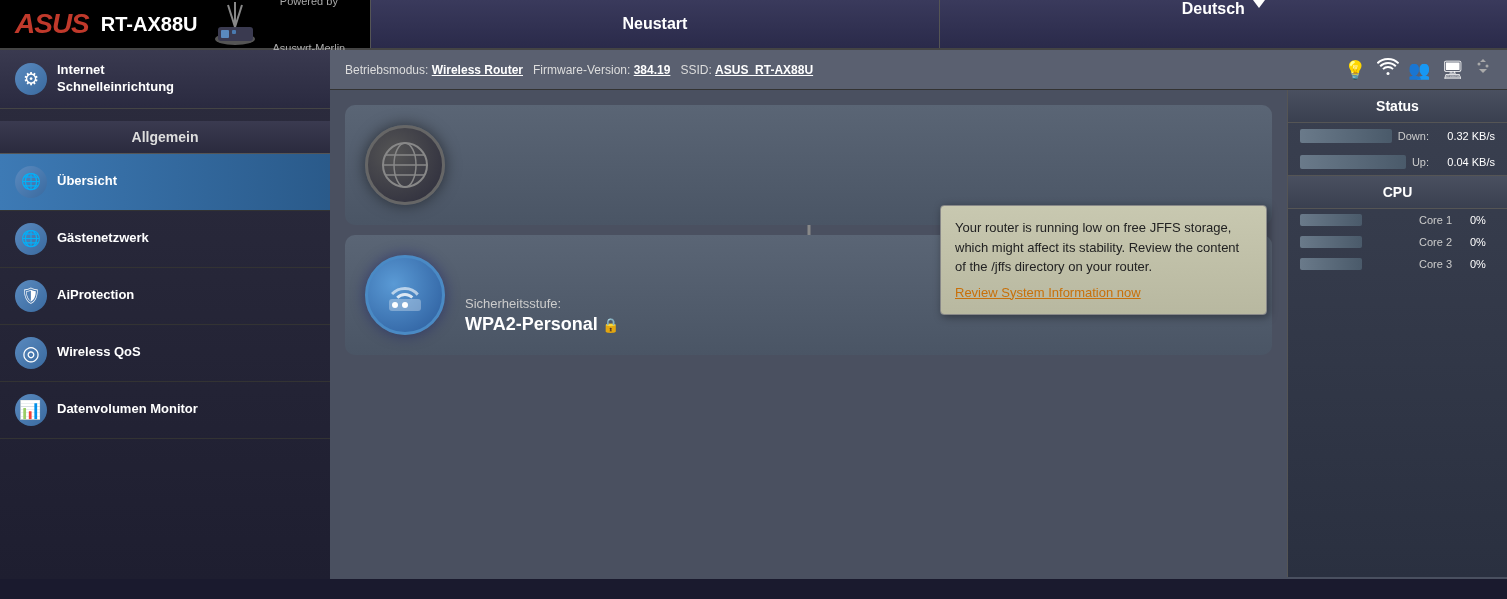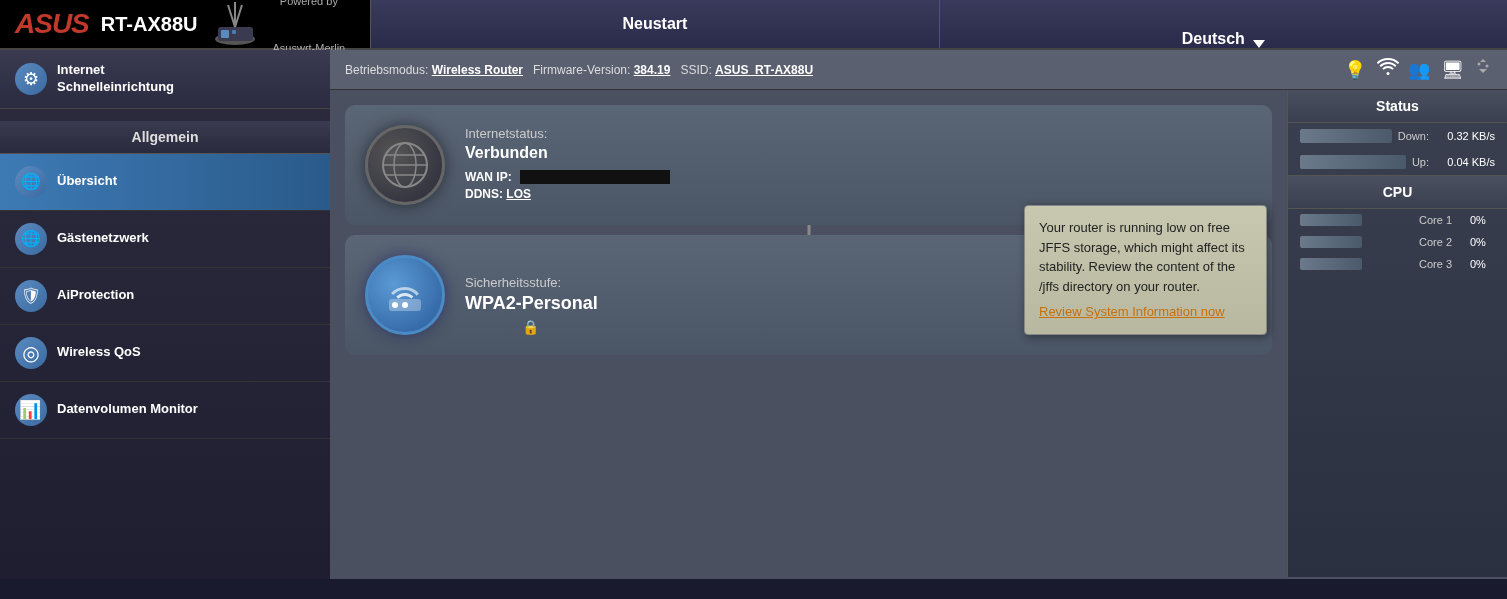--- a/index.html
+++ b/index.html
@@ -77,21 +77,21 @@
       border-left: 1px solid #555;
       font-size: 16px;
       font-weight: bold;
       color: #fff;
       cursor: pointer;
       transition: background 0.2s;
     }
 
     .nav-btn-lang {
       display: flex;
-      align-items: flex-end;
+      align-items: flex-start;
       justify-content: center;
       gap: 8px;
     }
 
     .chevron-down {
       width: 0; height: 0;
       border-left: 6px solid transparent;
       border-right: 6px solid transparent;
       border-top: 8px solid #fff;
     }
@@ -325,21 +325,20 @@
       margin-bottom: 3px;
     }
 
     .wifi-info .wifi-value {
       color: #fff;
       font-size: 18px;
       font-weight: bold;
       display: flex;
       align-items: center;
       gap: 5px;
-      flex-direction: column;
     }
 
     .lock-icon {
       font-size: 14px;
       color: #aaa;
     }
 
     
     .right-panel {
       width: 220px;
@@ -432,21 +431,21 @@
       font-size: 11px;
       white-space: nowrap;
       min-width: 25px;
     }
 
     
     .tooltip-overlay {
       position: absolute;
       top: 155px;
       right: 240px;
-      width: 243px;
+      width: 327px;
       background: linear-gradient(180deg, #c8c8b0 0%, #b8b8a0 100%);
       border: 1px solid #888;
       border-radius: 4px;
       padding: 12px 14px;
       color: #222;
       font-size: 13px;
       line-height: 1.5;
       z-index: 100;
       box-shadow: 2px 2px 8px rgba(0,0,0,0.4);
     }
@@ -581,32 +580,20 @@
         <div class="diagram-box">
           <div class="internet-globe">
             <svg width="52" height="52" viewBox="0 0 52 52" xmlns="http://www.w3.org/2000/svg">
               <circle cx="26" cy="26" r="22" fill="none" stroke="#888" stroke-width="2"></circle>
               <ellipse cx="26" cy="26" rx="11" ry="22" fill="none" stroke="#888" stroke-width="1.5"></ellipse>
               <line x1="4" y1="26" x2="48" y2="26" stroke="#888" stroke-width="1.5"></line>
               <line x1="7" y1="16" x2="45" y2="16" stroke="#888" stroke-width="1.5"></line>
               <line x1="7" y1="36" x2="45" y2="36" stroke="#888" stroke-width="1.5"></line>
             </svg>
           </div>
-          <div class="internet-info">
-            <div class="internet-status-label">Internetstatus:</div>
-            <div class="internet-status-value">Verbunden</div>
-            <div class="internet-detail">
-              <span>WAN IP:</span>
-              <span class="wan-ip-bar"></span>
-            </div>
-            <div class="internet-detail">
-              <span>DDNS:</span>
-              <a class="ddns-link">LOS</a>
-            </div>
-          </div>
         </div>
 
         <div class="wifi-box">
           <div class="wifi-icon">
             <svg width="48" height="48" viewBox="0 0 48 48" xmlns="http://www.w3.org/2000/svg" fill="white">
               <rect x="8" y="28" width="32" height="12" rx="3" fill="rgba(255,255,255,0.3)"></rect>
               <circle cx="14" cy="34" r="3" fill="white"></circle>
               <circle cx="24" cy="34" r="3" fill="white"></circle>
               <path d="M24 22c-3.5 0-6.6 1.5-8.8 3.8l2.1 2A9 9 0 0124 25c2.4 0 4.6.9 6.3 2.5l2-2A12 12 0 0024 22z" fill="white" opacity="0.8"></path>
               <path d="M24 16c-5.5 0-10.4 2.3-14 6l2.1 2.1A14.8 14.8 0 0124 19a14.8 14.8 0 0111.7 5.7l2.1-2.1A17.7 17.7 0 0024 16z" fill="white" opacity="0.6"></path>

